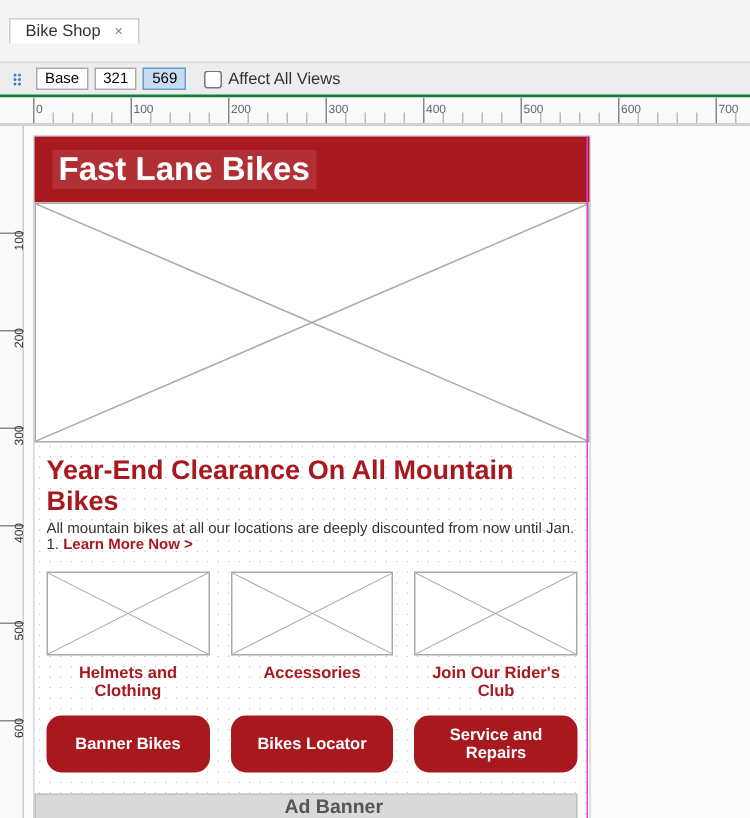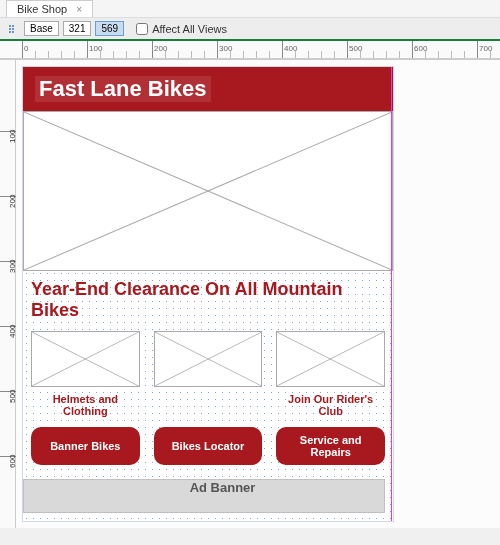--- a/index.html
+++ b/index.html
@@ -1,19 +1,19 @@
 <!DOCTYPE html>
 <html><head>
 <meta charset="utf-8">
 <style>
 * { box-sizing: border-box; margin: 0; padding: 0; }
 body { font-family: Arial, sans-serif; background: #f0f0f0; font-size: 12px; color: #333; }
 
 .app-top { background: #e8e8e8; border-bottom: 1px solid #ccc; }
-.tab-row { display: flex; align-items: center; padding: 0 6px; background: #f5f5f5; }
+.tab-row { display: flex; align-items: center; padding: 12px 6px; background: #f5f5f5; }
 .tab { background: #fff; padding: 2px 10px; font-size: 11px; border: 1px solid #ccc; border-bottom: none; position: relative; }
 .tab-close { margin-left: 6px; color: #888; font-size: 10px; cursor: pointer; }
 
 .toolbar-row { display: flex; align-items: center; gap: 4px; padding: 3px 6px; background: #ededed; border-top: 1px solid #ddd; border-bottom: 2px solid #15803d; }
 .drag-icon { width: 14px; height: 14px; display: flex; align-items: center; justify-content: center; }
 .drag-icon svg { width: 12px; height: 12px; }
 .bp-btn { font-size: 10px; padding: 1px 5px; border: 1px solid #aaa; background: #fff; cursor: pointer; }
 .bp-btn.active { background: #c8dcf0; border-color: #6a9dd0; }
 .checkbox-wrap { display: flex; align-items: center; gap: 4px; margin-left: 8px; font-size: 11px; }
 .checkbox-wrap input { width: 12px; height: 12px; }
@@ -164,38 +164,43 @@
       </div>
 
       <div class="placeholder ph-hero">
         <svg viewBox="0 0 100 100" preserveAspectRatio="none">
             <line x1="0" y1="0" x2="100" y2="100" stroke="#aaa" stroke-width="0.5"></line>
             <line x1="100" y1="0" x2="0" y2="100" stroke="#aaa" stroke-width="0.5"></line>
           </svg>
       </div>
 
       <div class="headline">Year-End Clearance On All Mountain Bikes</div>
+      <div class="subline">
+        <span>All mountain bikes at all our locations are deeply discounted from now until Jan. 1.</span>
+        <a href="#">Learn More Now &gt;</a>
+      </div>
 
       <div class="row3">
         <div class="card">
           <div class="placeholder ph-card">
               <svg viewBox="0 0 100 100" preserveAspectRatio="none">
                 <line x1="0" y1="0" x2="100" y2="100" stroke="#aaa" stroke-width="1"></line>
                 <line x1="100" y1="0" x2="0" y2="100" stroke="#aaa" stroke-width="1"></line>
               </svg>
             </div>
           <div class="card-label">Helmets and Clothing</div>
         </div>
         <div class="card">
           <div class="placeholder ph-card">
               <svg viewBox="0 0 100 100" preserveAspectRatio="none">
                 <line x1="0" y1="0" x2="100" y2="100" stroke="#aaa" stroke-width="1"></line>
                 <line x1="100" y1="0" x2="0" y2="100" stroke="#aaa" stroke-width="1"></line>
               </svg>
             </div>
+          <div class="card-label">Accessories</div>
         </div>
         <div class="card">
           <div class="placeholder ph-card">
               <svg viewBox="0 0 100 100" preserveAspectRatio="none">
                 <line x1="0" y1="0" x2="100" y2="100" stroke="#aaa" stroke-width="1"></line>
                 <line x1="100" y1="0" x2="0" y2="100" stroke="#aaa" stroke-width="1"></line>
               </svg>
             </div>
           <div class="card-label">Join Our Rider's Club</div>
         </div>

